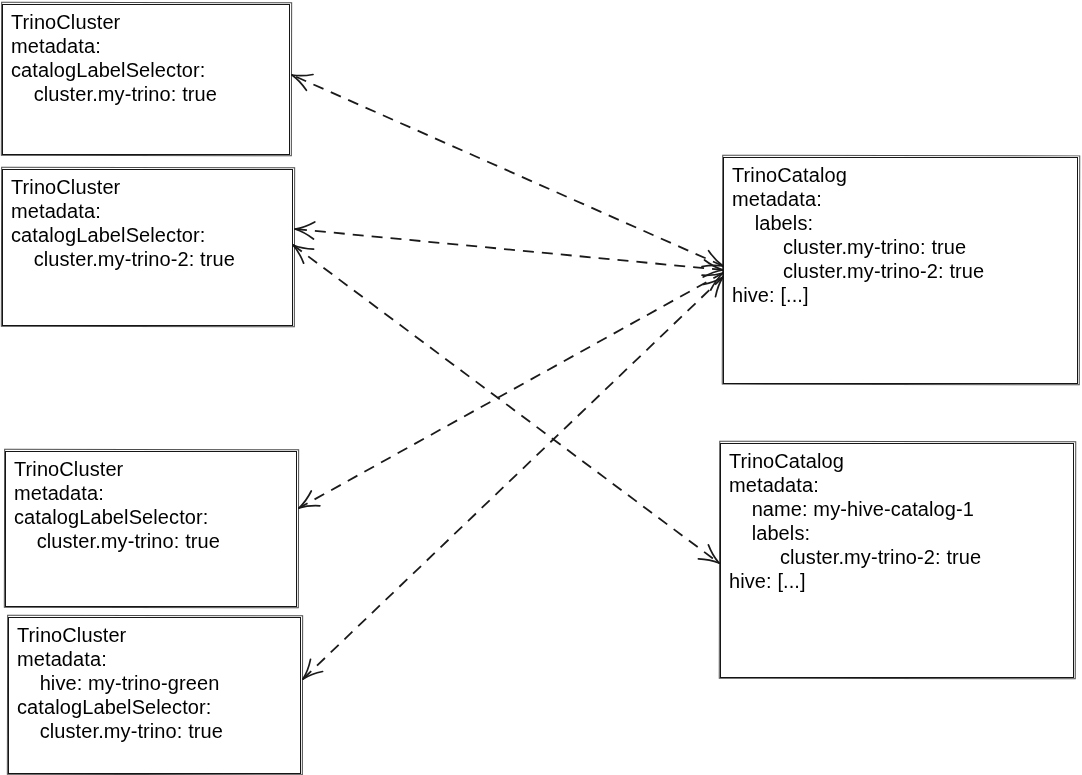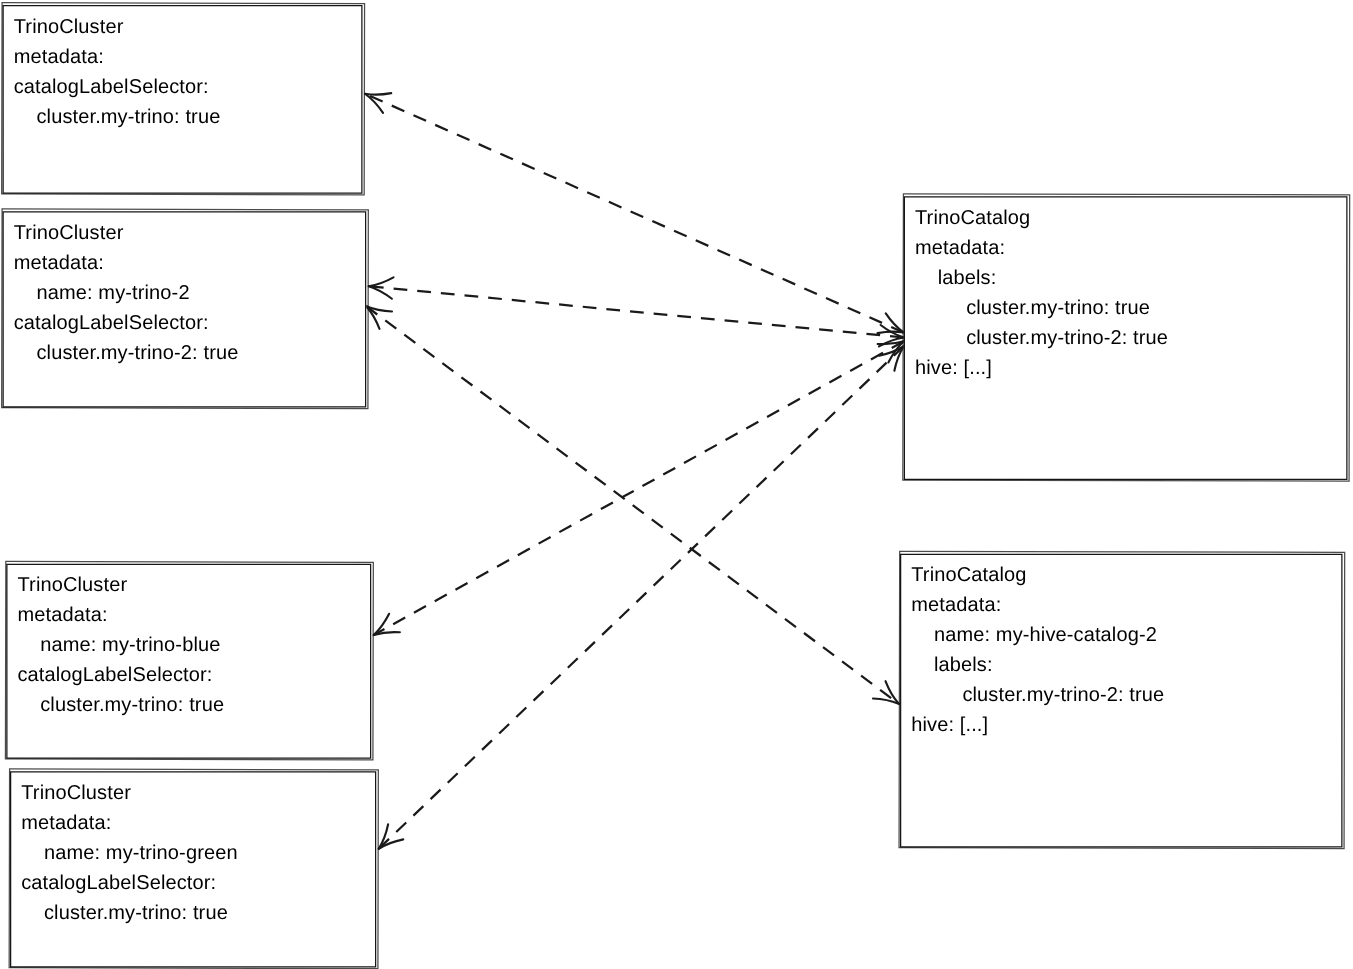--- a/index.html
+++ b/index.html
@@ -26,21 +26,21 @@
   .node::after{
     content:"";
     position:absolute;
     inset:-3.5px -2.5px -1.5px -2.5px;
     border:1.1px solid rgba(15,15,15,.75);
     transform:rotate(.12deg);
     pointer-events:none;
   }
   .ln{
     white-space:pre;
-    font-size:16px;
+    font-size:20px;
     line-height:24px;
     letter-spacing:.1px;
   }
   
   #node-my-trino        {left:2px;   top:4px;   width:288px; height:151px;}
   #node-my-trino-2      {left:2px;   top:169px; width:291px; height:157px;}
   #node-my-trino-blue   {left:5px;   top:451px; width:292px; height:156px;}
   #node-my-trino-green  {left:8px;   top:617px; width:293px; height:157px;}
   #node-my-hive-catalog-1{left:723px;top:157px; width:355px; height:227px;}
   #node-my-hive-catalog-2{left:720px;top:443px; width:354px; height:235px;}
@@ -81,52 +81,50 @@
   <div class="node" id="node-my-trino">
     <div class="ln">TrinoCluster</div>
     <div class="ln">metadata:</div>
     <div class="ln">catalogLabelSelector:</div>
     <div class="ln">    cluster.my-trino: true</div>
   </div>
 
   <div class="node" id="node-my-trino-2">
     <div class="ln">TrinoCluster</div>
     <div class="ln">metadata:</div>
-    <div class="ln">    name: my-trino-2</div>
     <div class="ln">catalogLabelSelector:</div>
     <div class="ln">    cluster.my-trino-2: true</div>
   </div>
 
   <div class="node" id="node-my-trino-blue">
     <div class="ln">TrinoCluster</div>
     <div class="ln">metadata:</div>
-    <div class="ln">    name: my-trino-blue</div>
     <div class="ln">catalogLabelSelector:</div>
     <div class="ln">    cluster.my-trino: true</div>
   </div>
 
   <div class="node" id="node-my-trino-green">
     <div class="ln">TrinoCluster</div>
     <div class="ln">metadata:</div>
-    <div class="ln">    name: my-trino-green</div>
+    <div class="ln">    hive: my-trino-green</div>
     <div class="ln">catalogLabelSelector:</div>
     <div class="ln">    cluster.my-trino: true</div>
   </div>
 
   <div class="node" id="node-my-hive-catalog-1">
     <div class="ln">TrinoCatalog</div>
     <div class="ln">metadata:</div>
     <div class="ln">    labels:</div>
     <div class="ln">         cluster.my-trino: true</div>
     <div class="ln">         cluster.my-trino-2: true</div>
     <div class="ln">hive: [...]</div>
   </div>
 
   <div class="node" id="node-my-hive-catalog-2">
     <div class="ln">TrinoCatalog</div>
     <div class="ln">metadata:</div>
-    <div class="ln">    name: my-hive-catalog-2</div>
+    <div class="ln">    name: my-hive-catalog-1</div>
     <div class="ln">    labels:</div>
     <div class="ln">         cluster.my-trino-2: true</div>
     <div class="ln">hive: [...]</div>
   </div>
 
 </div>
 
 </body></html>

